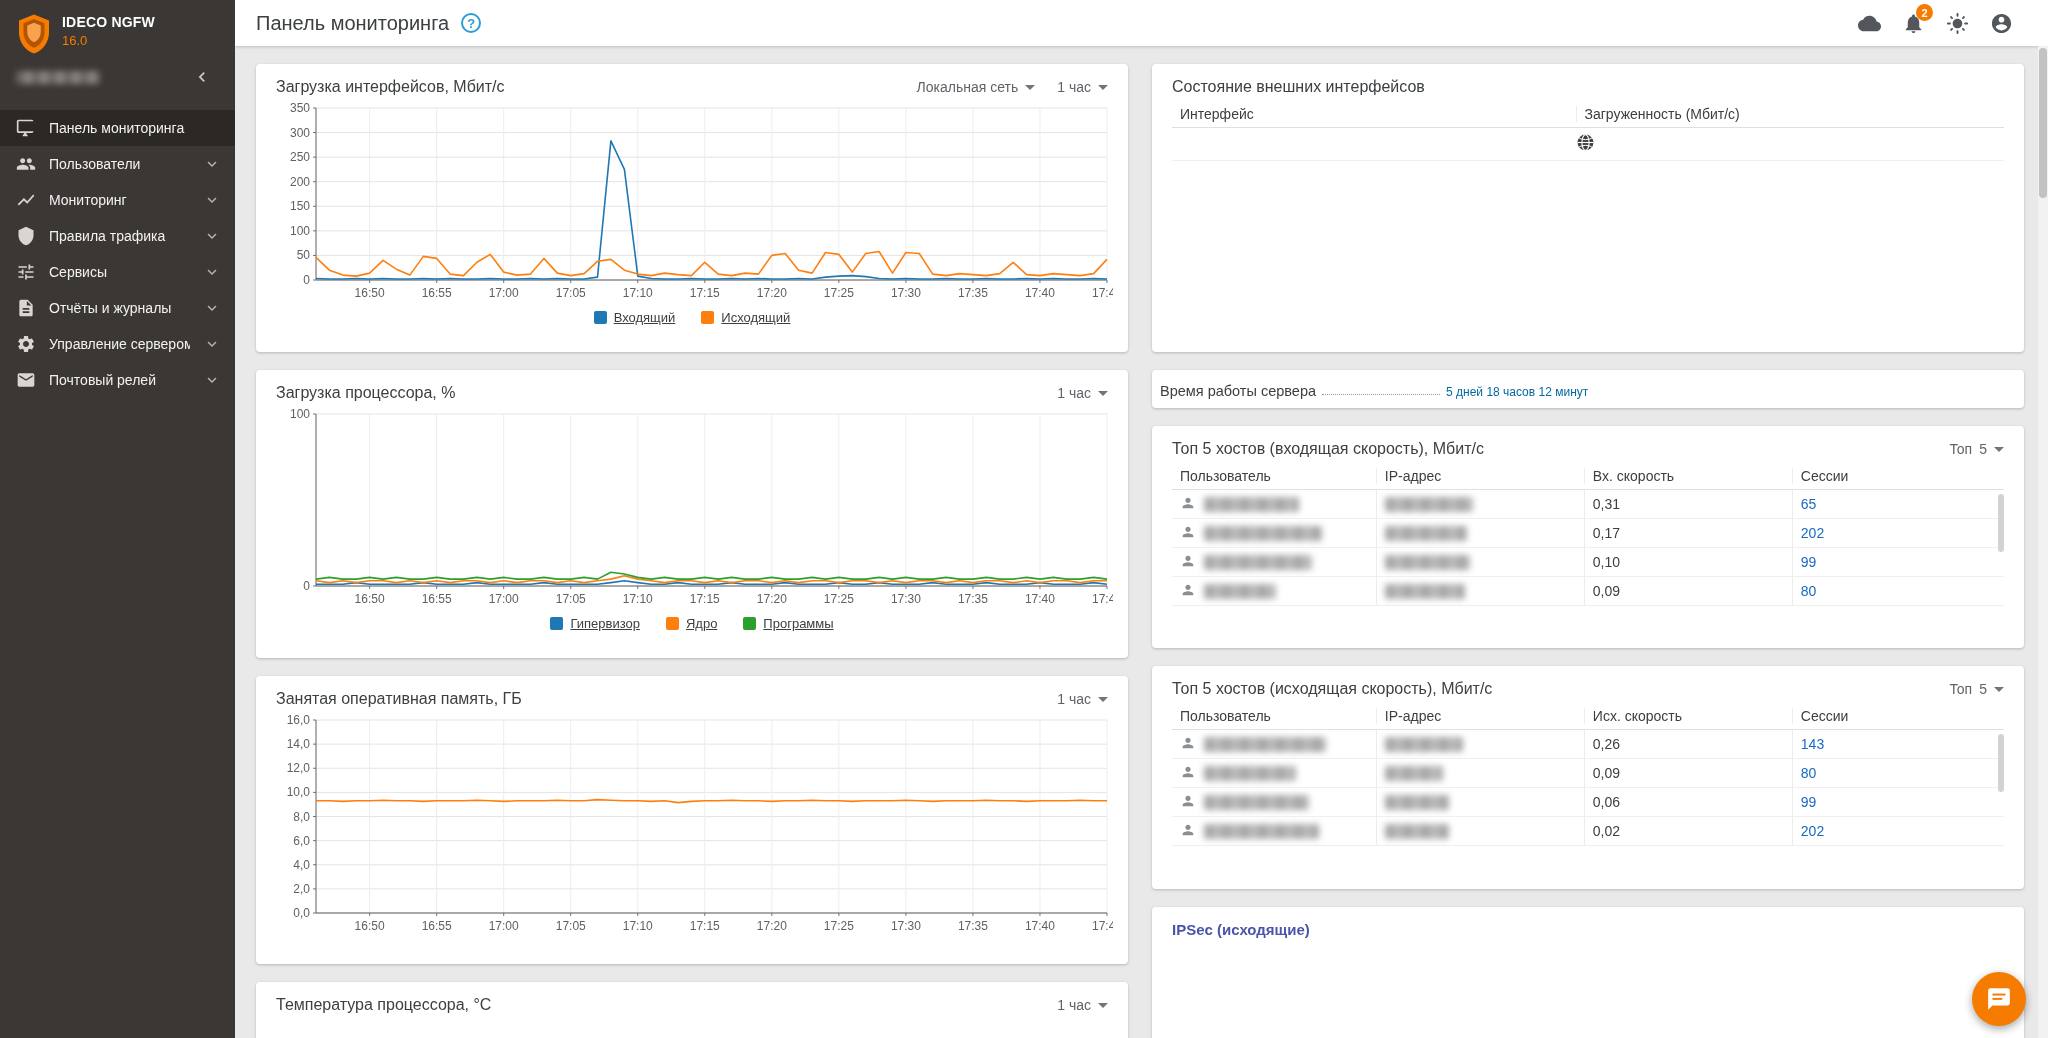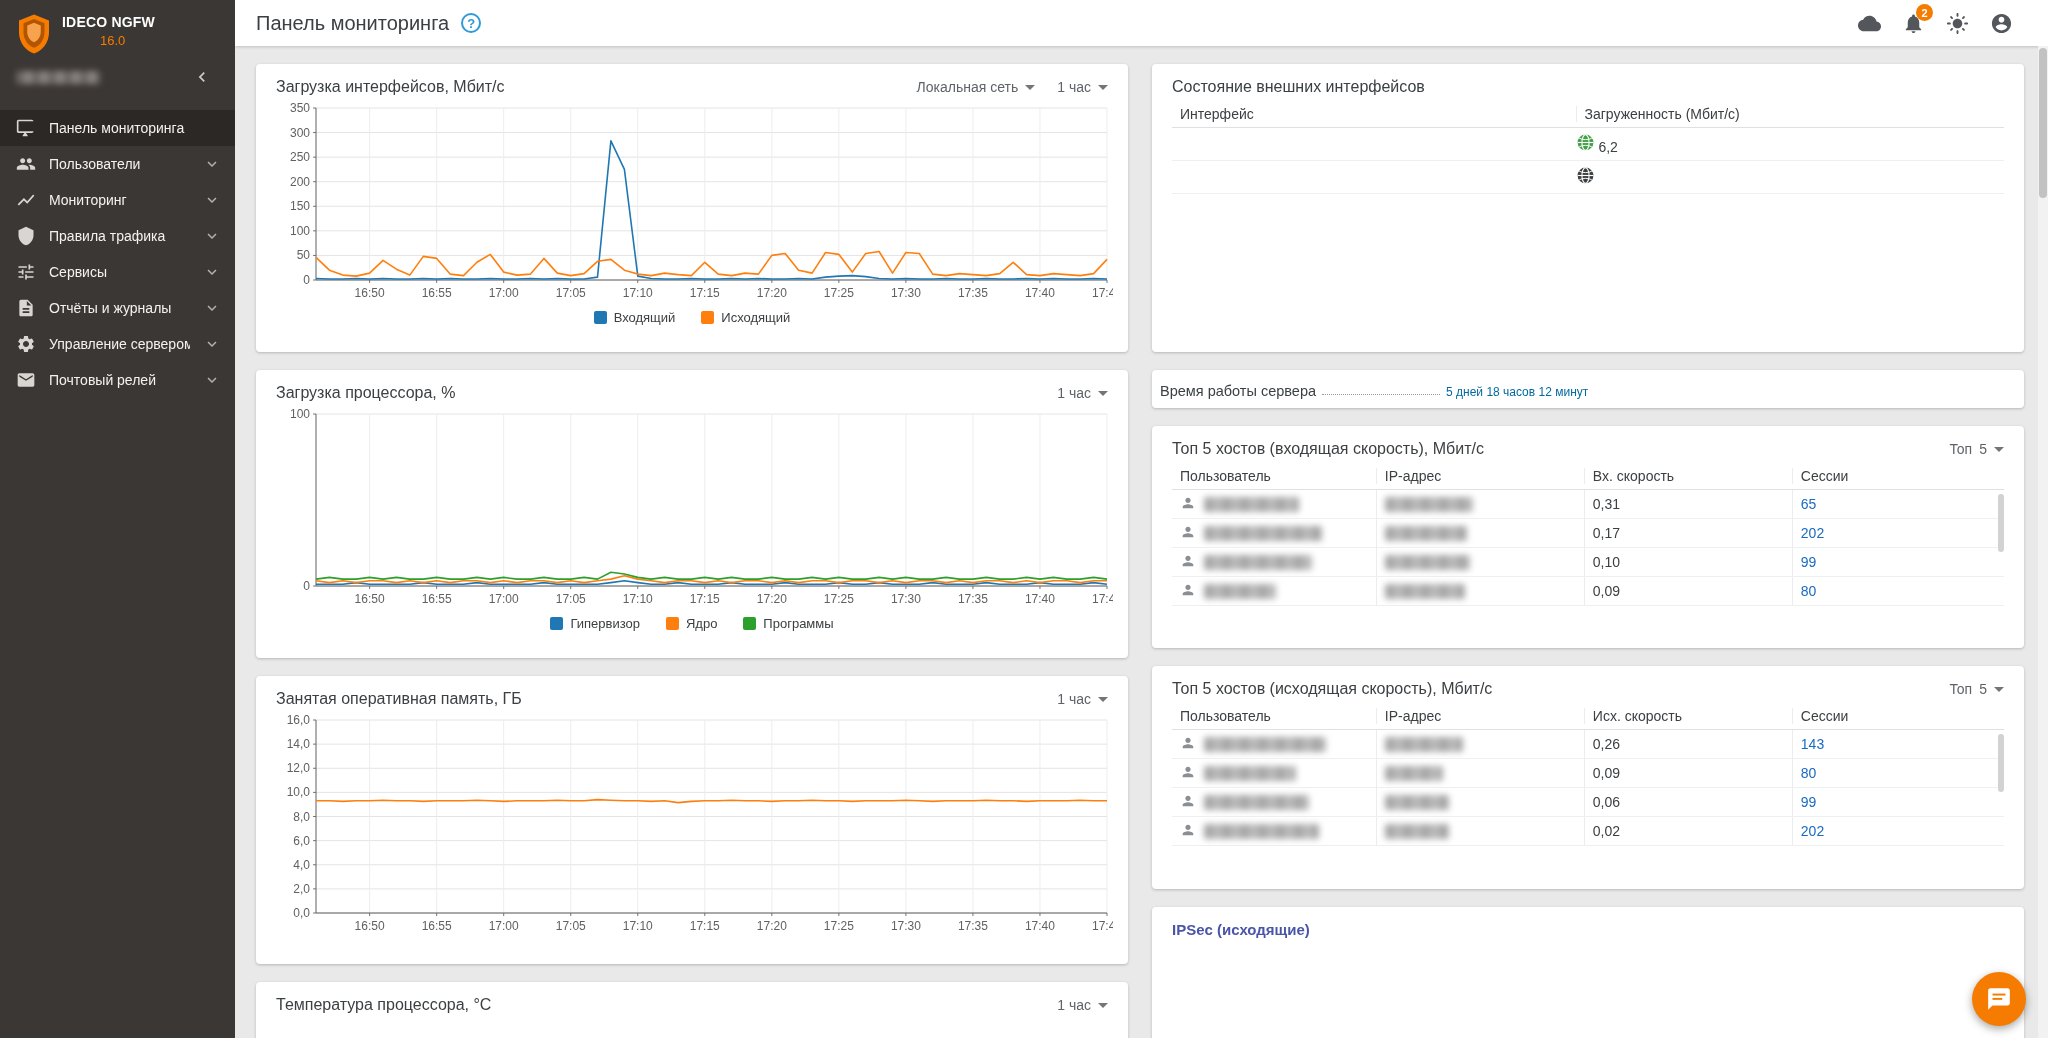--- a/index.html
+++ b/index.html
@@ -6,21 +6,21 @@
   html,body { width:2048px; height:1038px; overflow:hidden; }
   body { font-family:"Liberation Sans", sans-serif; background:#e9e9e9; color:#3c4043; }
   .app { display:flex; width:2048px; height:1038px; position:relative;justify-content:center; }
 
   
   .sidebar { width:235px; flex:0 0 235px; background:#3b3734; color:#fff; display:flex; flex-direction:column; }
   .side-top { padding:14px 16px 6px 16px; }
   .logo-row { display:flex; align-items:flex-start; gap:10px; }
   .logo-shield { width:36px; height:40px; flex:0 0 36px; }
   .brand-name { font-size:14px; font-weight:bold; color:#ffffff; letter-spacing:.2px; }
-  .brand-ver { font-size:13px; color:#f57c00; margin-top:3px;margin-left:38px; }
+  .brand-ver { font-size:13px; color:#f57c00; margin-top:3px; }
   .side-sub { display:flex; align-items:center; justify-content:space-between; margin-top:10px; padding-right:4px; }
   .collapse-btn { width:26px; height:26px; display:flex; align-items:center; justify-content:center; cursor:pointer; border-radius:50%; }
   .collapse-btn svg { width:20px; height:20px; fill:#cfcbc7; }
   .menu { margin-top:14px; }
   .menu-item { height:36px; display:flex; align-items:center; gap:13px; padding:0 14px 0 16px; cursor:pointer; font-size:14px; color:#f4f2f0; }
   .menu-item.active { background:#2a2念7; background:#2b2825; }
   .menu-item .mi-icon { width:20px; height:20px; flex:0 0 20px; }
   .menu-item .mi-icon svg { width:20px; height:20px; fill:#d9d5d1; }
   .menu-item .mi-label { flex:1; white-space:nowrap; overflow:hidden; }
   .menu-item .mi-chev { width:18px; height:18px; }
@@ -47,21 +47,21 @@
   .col { flex:1 1 0; display:flex; flex-direction:column; gap:18px; min-width:0; }
   .card { background:#fff; border-radius:4px; box-shadow:0 1px 3px rgba(0,0,0,.22); padding:14px 20px 14px 20px; flex:0 0 auto; }
   .card-head { display:flex; align-items:center; justify-content:space-between; margin-bottom:4px; }
   .card-title { font-size:16px; font-weight:500; color:#3c4043; }
   .card-controls { display:flex; align-items:center; gap:22px; }
   .dropdown { display:flex; align-items:center; gap:7px; font-size:14px; color:#5f6368; cursor:pointer; }
   .caret { width:0; height:0; border-left:5px solid transparent; border-right:5px solid transparent; border-top:5px solid #757575; }
 
   .chart-host { width:100%; }
   .chart-host svg text { font-family:"Liberation Sans", sans-serif; font-size:12px; fill:#616161; }
-  .legend { display:flex; justify-content:center; gap:26px; margin-top:2px; }
+  .legend { display:flex; justify-content:center; gap:26px; margin-top:2px;text-decoration:underline; }
   .legend-item { display:flex; align-items:center; gap:7px; font-size:13px; color:#3c4043; }
   .legend-swatch { width:13px; height:13px; border-radius:2px; display:inline-block; }
 
   .h288 { height:288px; }
   .h222 { height:222px; overflow:hidden; }
   .h223 { height:223px; overflow:hidden; }
 
   
   .tbl { width:100%; position:relative; }
   .tr { display:grid; align-items:center; }
@@ -523,32 +523,20 @@
           </div>
           <div class="tbl">
             <div class="tr if-grid thead">
               <span class="cell">Интерфейс</span>
               <span class="cell sep">Загруженность (Мбит/с)</span>
             </div>
             <div class="tr if-grid if-row">
               <span class="cell"><span class="blur-block" style="width:137px;height:28px;"></span></span>
               <span class="cell">
                 <svg class="globe" viewBox="0 0 24 24">
-                  <circle cx="12" cy="12" r="10" fill="#43a047"></circle>
-                  <ellipse cx="12" cy="12" rx="4.5" ry="10" fill="none" stroke="#ffffff" stroke-width="1.4"></ellipse>
-                  <line x1="2" y1="12" x2="22" y2="12" stroke="#ffffff" stroke-width="1.4"></line>
-                  <path d="M4 6.5 C8 9,16 9,20 6.5 M4 17.5 C8 15,16 15,20 17.5" fill="none" stroke="#ffffff" stroke-width="1.2"></path>
-                </svg>
-                <span>6,2</span>
-              </span>
-            </div>
-            <div class="tr if-grid if-row">
-              <span class="cell"><span class="blur-block" style="width:137px;height:28px;"></span></span>
-              <span class="cell">
-                <svg class="globe" viewBox="0 0 24 24">
                   <circle cx="12" cy="12" r="10" fill="#3c4043"></circle>
                   <ellipse cx="12" cy="12" rx="4.5" ry="10" fill="none" stroke="#ffffff" stroke-width="1.4"></ellipse>
                   <line x1="2" y1="12" x2="22" y2="12" stroke="#ffffff" stroke-width="1.4"></line>
                   <path d="M4 6.5 C8 9,16 9,20 6.5 M4 17.5 C8 15,16 15,20 17.5" fill="none" stroke="#ffffff" stroke-width="1.2"></path>
                 </svg>
                 <span></span>
               </span>
             </div>
           </div>
         </div>

